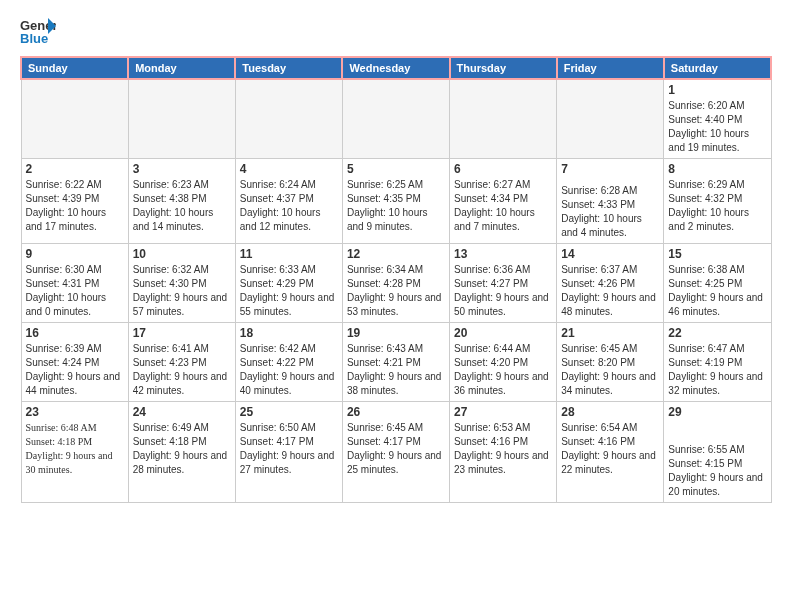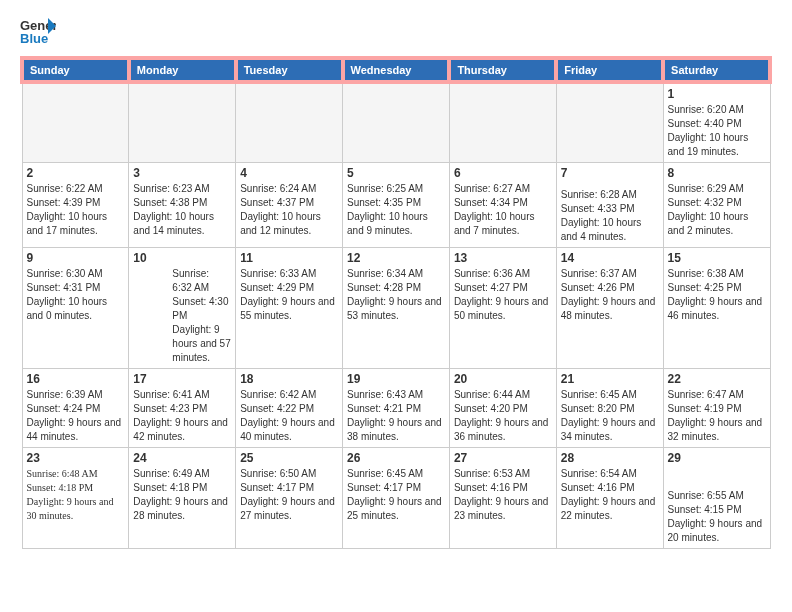--- a/index.html
+++ b/index.html
@@ -49,21 +49,21 @@
       border-collapse: collapse;
       border: 1px solid #ccc;
     }
     .calendar th {
       background: #2d6db5;
       color: #fff;
       font-size: 11px;
       font-weight: bold;
       padding: 4px 6px;
       text-align: left;
-      border: 4px solid #fca5a5;
+      border: 2px solid #fca5a5;
     }
     .calendar td {
       border: 1px solid #ccc;
       vertical-align: top;
       padding: 3px 4px;
       width: calc(100% / 7);
       min-height: 70px;
       font-size: 9px;
       color: #333;
       background: #fff;
@@ -180,21 +180,21 @@
         </tr>
         <tr>
           <td>
             <span class="day-number">9</span>
             <div class="day-info" style="white-space: pre-line;">Sunrise: 6:30 AM
 Sunset: 4:31 PM
 Daylight: 10 hours and 0 minutes.</div>
           </td>
           <td>
             <span class="day-number">10</span>
-            <div class="day-info" style="white-space: pre-line; margin-left: 39px;">Sunrise: 6:32 AM
+            <div class="day-info" style="white-space: pre-line;">Sunrise: 6:32 AM
 Sunset: 4:30 PM
 Daylight: 9 hours and 57 minutes.</div>
           </td>
           <td>
             <span class="day-number">11</span>
             <div class="day-info" style="white-space: pre-line;">Sunrise: 6:33 AM
 Sunset: 4:29 PM
 Daylight: 9 hours and 55 minutes.</div>
           </td>
           <td>

